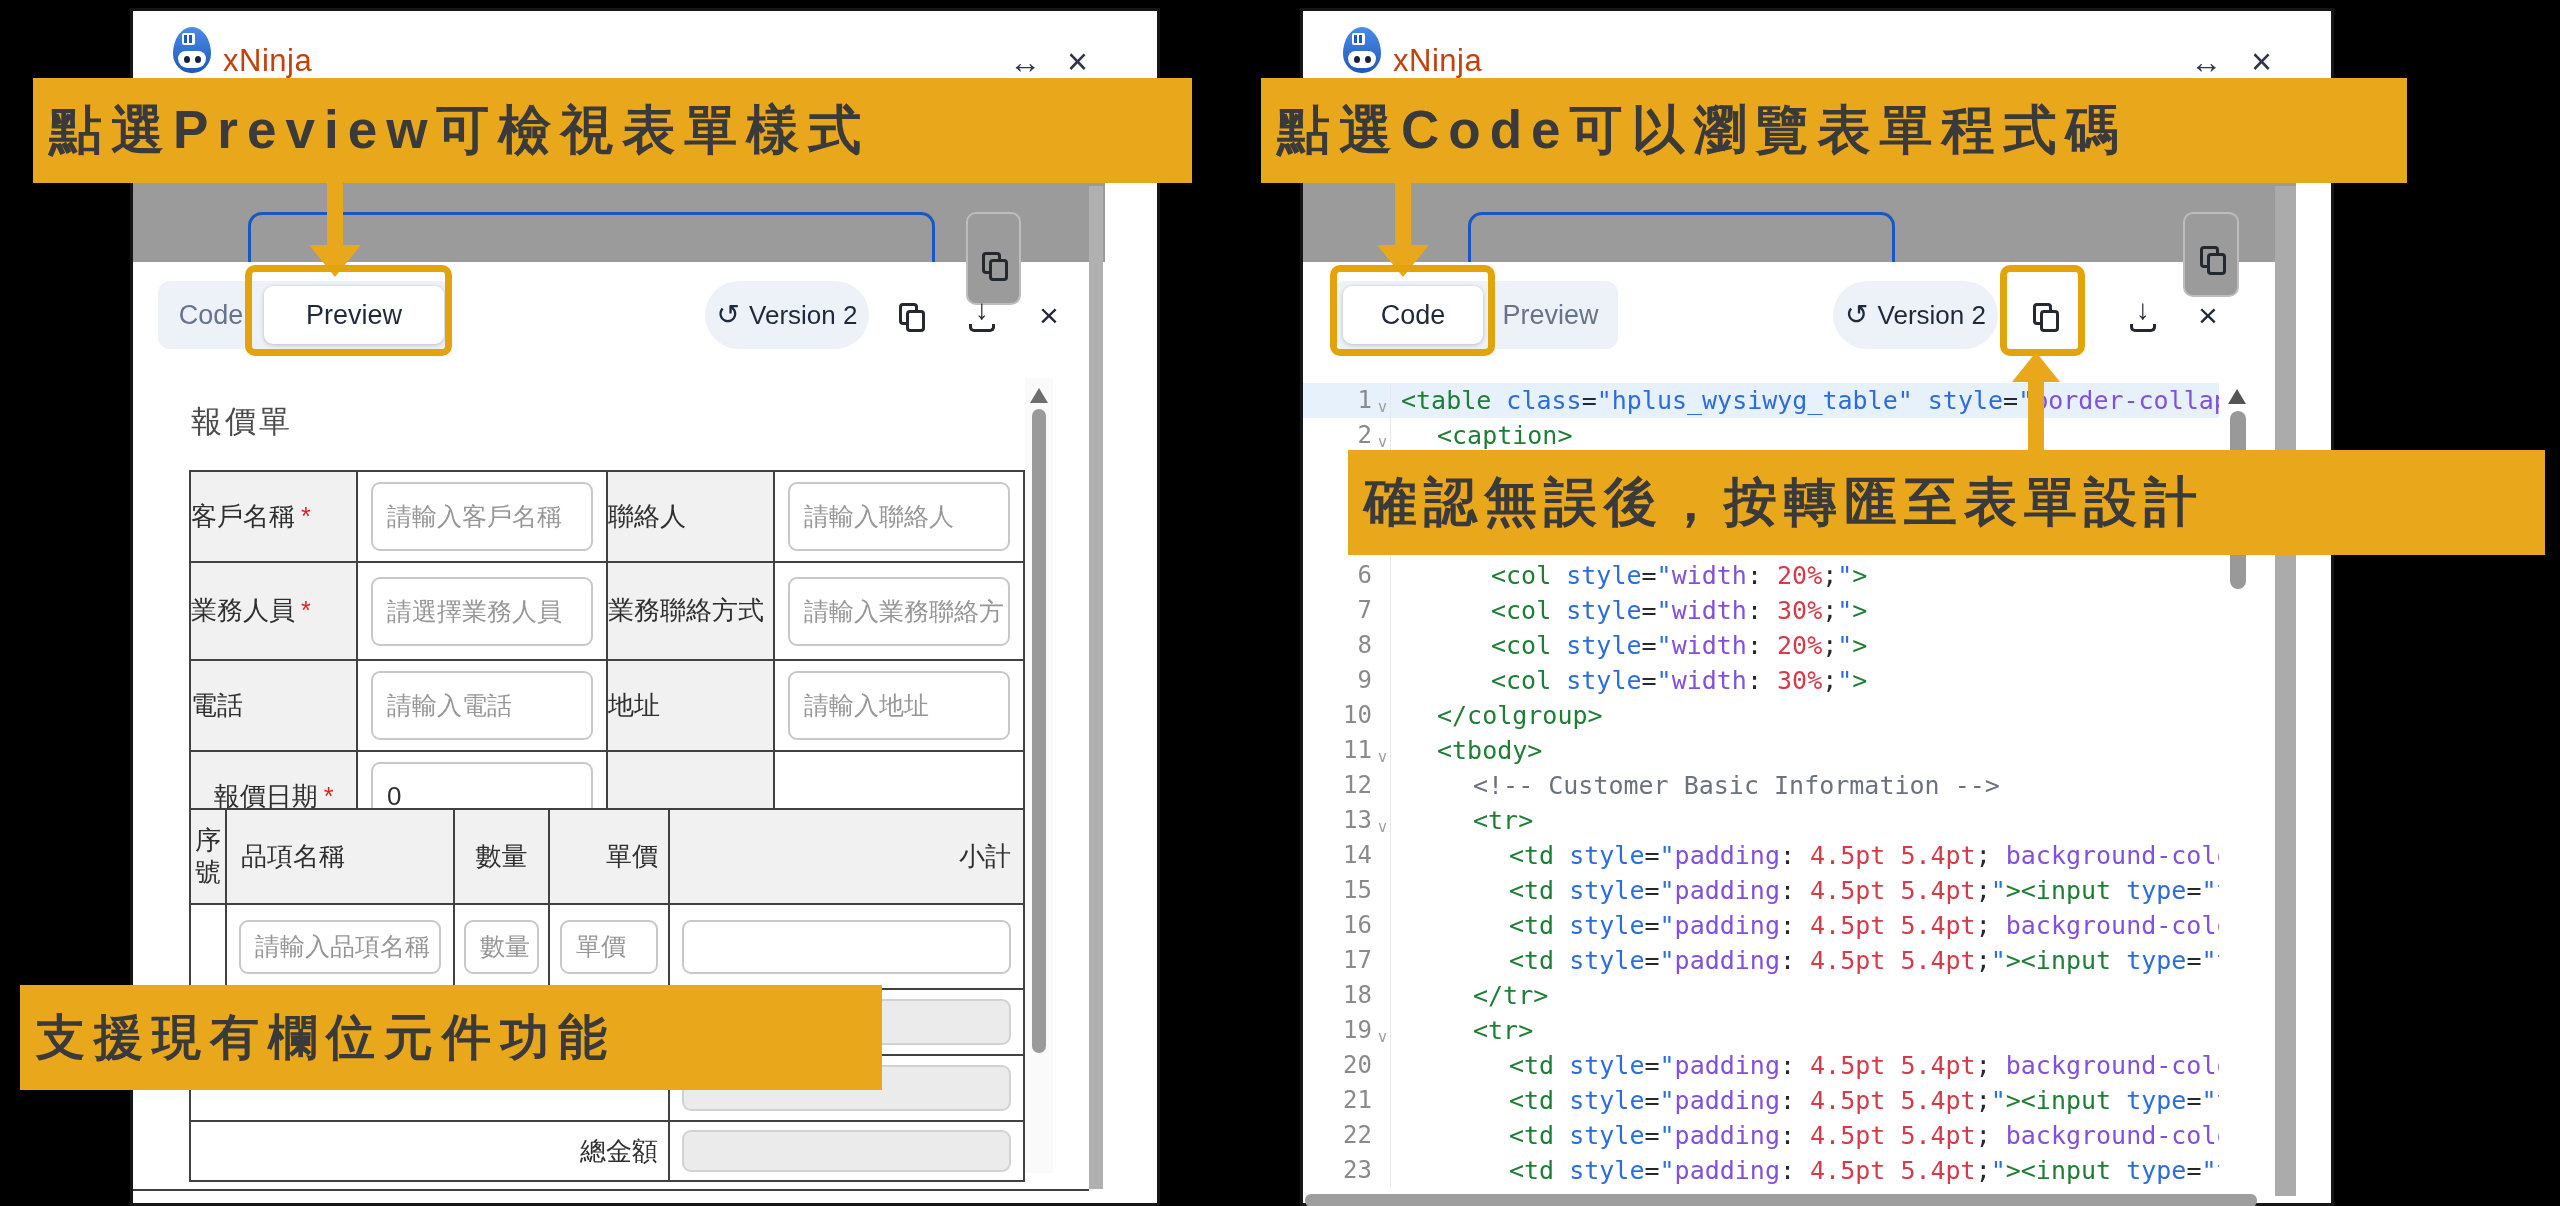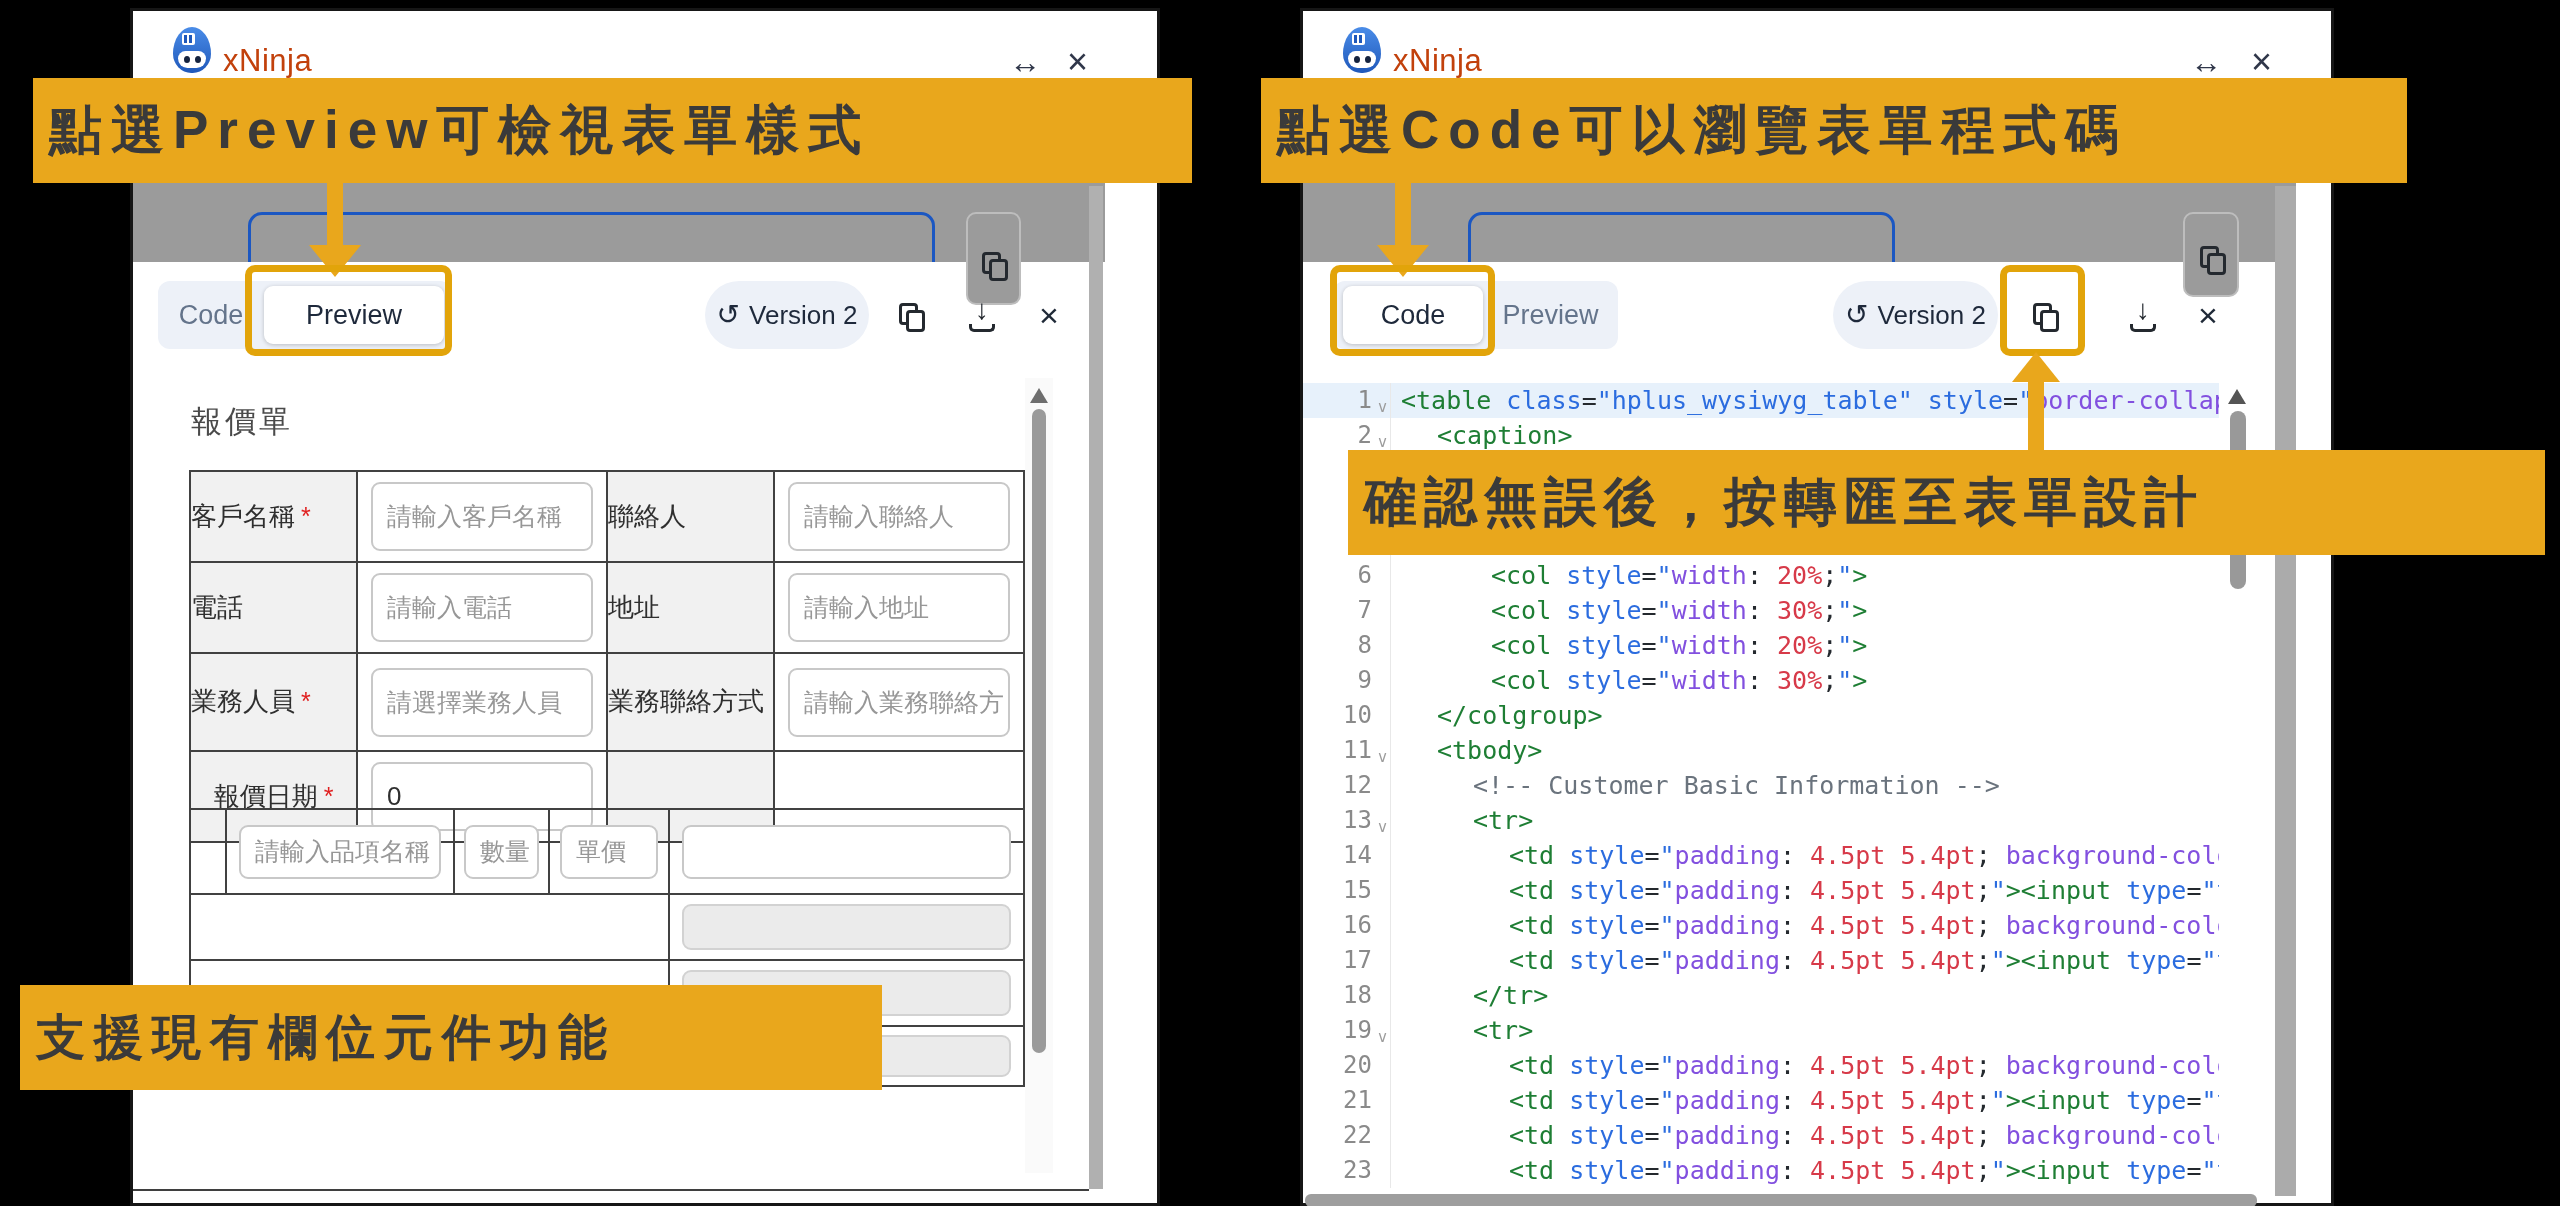--- a/index.html
+++ b/index.html
@@ -152,45 +152,45 @@
                 <span class="ph">請輸入客戶名稱</span>
               </div>
             </td>
             <td class="lbl"><span>聯絡人</span></td>
             <td style="background: rgb(255, 255, 255);">
               <div class="inp">
                 <span class="ph">請輸入聯絡人</span>
               </div>
             </td>
           </tr>
+          <tr style="height: 98px;">
+            <td class="lbl"><span>業務人員</span><span class="req">*</span></td>
+            <td style="background: rgb(255, 255, 255);">
+              <div class="inp">
+                <span class="ph">請選擇業務人員</span>
+              </div>
+            </td>
+            <td class="lbl"><span>業務聯絡方式</span></td>
+            <td style="background: rgb(255, 255, 255);">
+              <div class="inp">
+                <span class="ph">請輸入業務聯絡方</span>
+              </div>
+            </td>
+          </tr>
           <tr style="height: 72px;">
             <td class="lbl"><span>電話</span></td>
             <td style="background: rgb(255, 255, 255);">
               <div class="inp">
                 <span class="ph">請輸入電話</span>
               </div>
             </td>
             <td class="lbl"><span>地址</span></td>
             <td style="background: rgb(255, 255, 255);">
               <div class="inp">
                 <span class="ph">請輸入地址</span>
-              </div>
-            </td>
-          </tr>
-          <tr style="height: 98px;">
-            <td class="lbl"><span>業務人員</span><span class="req">*</span></td>
-            <td style="background: rgb(255, 255, 255);">
-              <div class="inp">
-                <span class="ph">請選擇業務人員</span>
-              </div>
-            </td>
-            <td class="lbl"><span>業務聯絡方式</span></td>
-            <td style="background: rgb(255, 255, 255);">
-              <div class="inp">
-                <span class="ph">請輸入業務聯絡方</span>
               </div>
             </td>
           </tr>
           <tr style="height: 71px; text-align: center;">
             <td class="lbl"><span>報價日期</span><span class="req">*</span></td>
             <td style="background: rgb(255, 255, 255);">
               <div class="inp">
                 <span class="val">0</span>
               </div>
             </td>
@@ -206,20 +206,27 @@
 
     <table class="f abs" id="t2" style="left:56px;top:797px;width:834px;">
       <colgroup>
           <col style="width:36px">
           <col style="width:228px">
           <col style="width:95px">
           <col style="width:120px">
           <col style="width:355px">
         </colgroup>
       <tbody id="t2-body">
+          <tr style="height: 95px;">
+            <th class="h" style="line-height: 1.2; padding: 0px 4px;">序號</th>
+            <th class="h" style="text-align: left; padding-left: 14px;">品項名稱</th>
+            <th class="h" style="text-align: center;">數量</th>
+            <th class="h" style="text-align: right; padding-right: 10px;">單價</th>
+            <th class="h" style="text-align: right; padding-right: 12px;">小計</th>
+          </tr>
           <tr style="height: 85px;">
             <td></td>
             <td>
               <div class="inp" style="margin: 10px 12px; height: 54px;">
                 <span class="ph">請輸入品項名稱</span>
               </div>
             </td>
             <td>
               <div class="inp" style="margin: 10px 9px; height: 54px;">
                 <span class="ph">數量</span>

